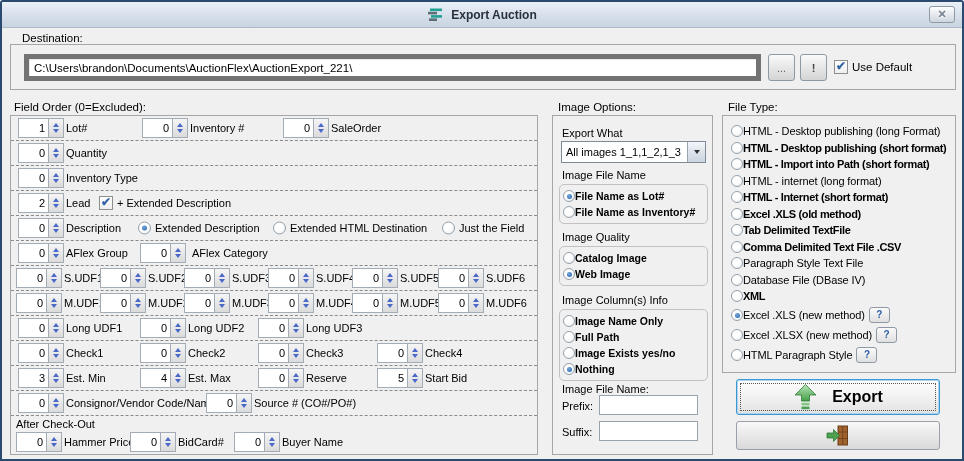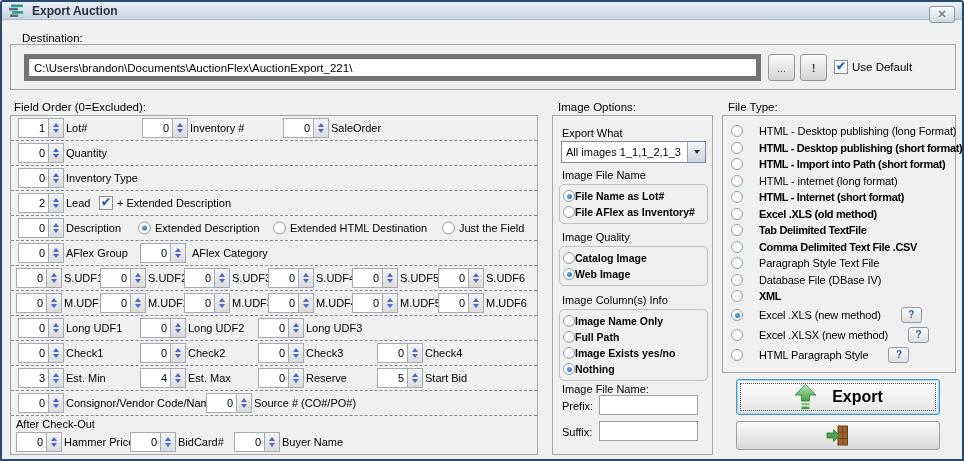--- a/index.html
+++ b/index.html
@@ -1,20 +1,20 @@
 <!DOCTYPE html>
 <html><head>
 <meta charset="utf-8">
 <style>
   *{margin:0;padding:0;box-sizing:border-box;}
   html,body{background:#fff;}
   body{font-family:"Liberation Sans",sans-serif;-webkit-font-smoothing:antialiased;}
   .window{position:relative;width:964px;height:461px;border:2px solid #2B4A6F;background:#F0F0F0;border-radius:3px 3px 0 0;overflow:hidden;}
   
-  .titlebar{position:absolute;left:0;top:0;right:0;height:18px;background:linear-gradient(#ECF1F8,#D6DFEA 55%,#C9D4E2);border-bottom:1px solid #AEBBC9;display:flex;align-items:center;padding:0 6px;}
+  .titlebar{position:absolute;left:0;top:0;right:0;height:26px;background:linear-gradient(#ECF1F8,#D6DFEA 55%,#C9D4E2);border-bottom:1px solid #AEBBC9;display:flex;align-items:center;padding:0 6px;justify-content:center;}
   .app-icon{width:17px;height:16px;margin-right:7px;display:inline-flex;}
   .title{font-size:12px;font-weight:700;color:#27313D;}
   .close-btn{position:absolute;right:7px;top:4px;width:26px;height:17px;border:1px solid #8E99A5;border-radius:3px;background:linear-gradient(#FDFDFD,#E6EAEF 50%,#CED5DD);display:flex;align-items:center;justify-content:center;cursor:pointer;}
   .close-x{font-size:11px;font-weight:700;color:#76828E;line-height:1;text-shadow:0 1px 0 #fff;}
   
   .sec-label{position:absolute;font-size:11.5px;color:#000;white-space:nowrap;}
   .panel{position:absolute;border:1px solid #A6A6A6;background:#F0F0F0;}
   input{font-family:inherit;}
   
   .lbl-dest{left:20px;top:30px;}
@@ -64,21 +64,21 @@
   .io-opt-lbl{font-size:10.5px;font-weight:700;white-space:nowrap;}
   .ifn-label{position:absolute;left:9px;top:267px;}
   .pf-label{position:absolute;left:9px;top:284px;}
   .sf-label{position:absolute;left:9px;top:310px;}
   .io-input{position:absolute;left:46px;width:99px;height:20px;border:1px solid #98A3AF;background:#fff;font-size:11px;padding:0 3px;}
   .pf-input{top:279px;}
   .sf-input{top:305px;}
   
   .lbl-ft{left:726px;top:99px;}
   .ft-panel{left:720px;top:113px;width:234px;height:258px;padding:7px 0 0 8px;}
-  .ft-item{display:flex;align-items:center;gap:16px;height:16.5px;cursor:pointer;}
+  .ft-item{display:flex;align-items:center;gap:0;height:16.5px;cursor:pointer;}
   .ft-item .radio{width:12px;height:12px;}
   .ft-lbl{font-size:11px;white-space:nowrap;letter-spacing:-0.1px;}
   .ft-lbl.b{font-weight:700;letter-spacing:-0.35px;}
   .ft-item.withhelp{height:20px;}
   .help-btn{width:21px;height:16px;border:1px solid #8E99A5;border-radius:3px;background:linear-gradient(#FAFAFA,#E0E0E0);font-size:10px;font-weight:700;color:#2B5FA6;margin-left:4px;display:flex;align-items:center;justify-content:center;cursor:pointer;}
   
   .export-btn{position:absolute;left:734px;top:377px;width:204px;height:36px;border:1px solid #3C96D2;border-radius:3px;background:linear-gradient(#FEFEFE,#F3F3F3 45%,#E2E2E2);box-shadow:inset 0 0 0 1px #A9D5F0;display:flex;align-items:center;justify-content:center;gap:14px;cursor:pointer;}
   .export-btn::before{content:"";position:absolute;inset:3px;border:1px dotted #555;border-radius:1px;pointer-events:none;}
   .export-text{font-size:16px;font-weight:600;color:#000;}
   .exit-btn{position:absolute;left:734px;top:419px;width:204px;height:29px;border:1px solid #99A0A7;border-radius:3px;background:linear-gradient(#F8F8F8,#EAEAEA 45%,#D9D9D9);display:flex;align-items:center;justify-content:center;cursor:pointer;}
@@ -463,21 +463,21 @@
     <div id="io-groups">
         <div class="io-group iog0">
           <div class="io-sub">Image File Name</div>
           <div class="io-box">
             <div class="io-opt">
               <span class="radio sel"></span>
               <span class="io-opt-lbl">File Name as Lot#</span>
             </div>
             <div class="io-opt">
               <span class="radio"></span>
-              <span class="io-opt-lbl">File AFlex as Inventory#</span>
+              <span class="io-opt-lbl">File Name as Inventory#</span>
             </div>
           </div>
         </div>
         <div class="io-group iog1">
           <div class="io-sub">Image Quality</div>
           <div class="io-box">
             <div class="io-opt">
               <span class="radio"></span>
               <span class="io-opt-lbl">Catalog Image</span>
             </div>

